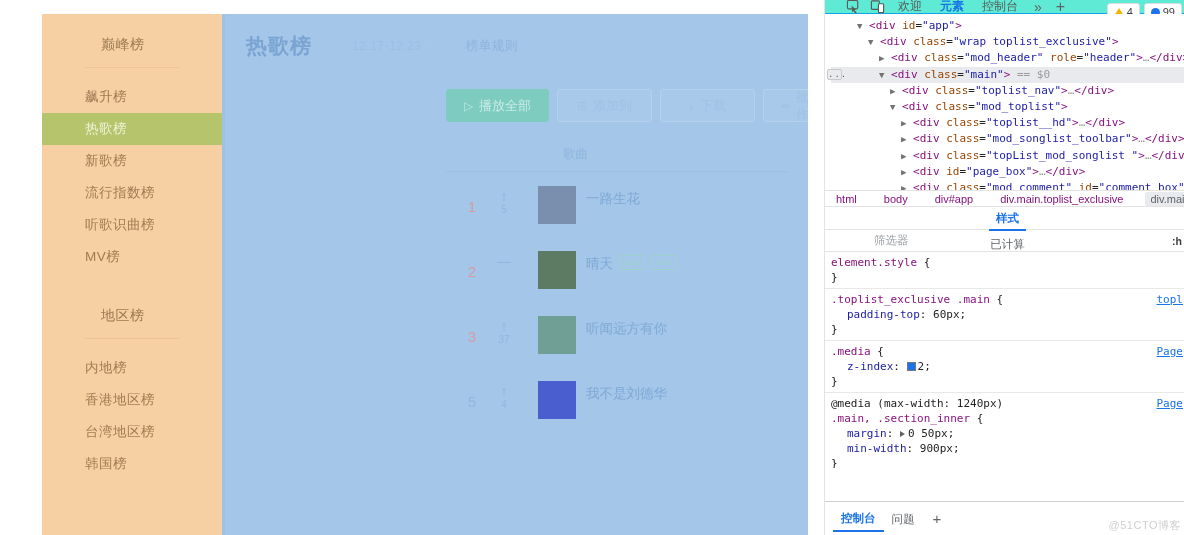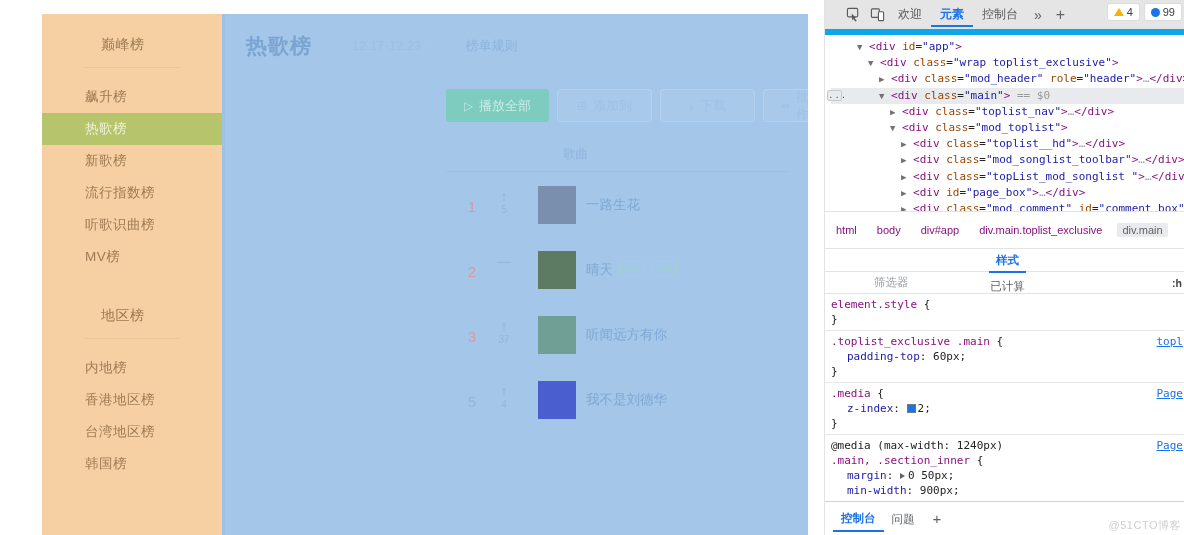--- a/index.html
+++ b/index.html
@@ -76,41 +76,41 @@
     font-size: 15px; color: #d79ba0;
   }
   .s-num.plain { color: #92b7de; }
   .s-trend { position: absolute; left: 48px; top: 14px; width: 20px; text-align: center; color: #8fb5dc; }
   .s-trend .ar { display:block; font-size: 14px; line-height: 16px; }
   .s-trend .n { display:block; font-size: 10px; line-height: 11px; color: #92b7de; }
   .s-cover {
     position: absolute; left: 92px; top: 12px; width: 38px; height: 38px;
     background: #8fb3d6; background-size: cover;
   }
-  .s-name { position: absolute; left: 140px; top: 22px; font-size: 13.5px; color: #7fa9d4; white-space: nowrap; }
+  .s-name { position: absolute; left: 140px; top: 16px; font-size: 13.5px; color: #7fa9d4; white-space: nowrap; }
   .s-tag {
     display: inline-block; margin-left: 7px; padding: 0 4px;
     font-size: 9.5px; line-height: 13px; border: 1px solid #9ed3cb;
     color: #9ed3cb; border-radius: 2px; vertical-align: 2px;
   }
   .s-time { position: absolute; left: 545px; top: 22px; font-size: 12.5px; color: #9cc0e4; }
 
   
   .devtools {
     position: absolute; left: 824px; top: 0; width: 360px; height: 535px;
     background: #ffffff; border-left: 1px solid #e3e3e3;
     font-family: "Liberation Sans", "DejaVu Sans", sans-serif;
   }
   .dt-scrollbar {
     position: absolute; left: 2px; top: 8px; width: 7px; height: 58px;
     background: #c4c4c4; border-radius: 4px;
   }
   .dt-topbar {
-    position: relative; height: 35px; border-bottom: 6px solid #0ea5e9;
-    display: flex; align-items: center; padding-left: 16px; background: #e5e5e5;
+    position: relative; height: 14px; border-bottom: 1px solid #0ea5e9;
+    display: flex; align-items: center; padding-left: 16px; background: #5eead4;
   }
   .dt-icon { width: 24px; height: 20px; display:flex; align-items:center; justify-content:center; color:#5a5a5a; }
   .dt-icon svg { display:block; }
   .dt-tab {
     font-size: 12px; color: #5a5a5a; padding: 0 9px; height: 25px;
     line-height: 25px; white-space: nowrap;
   }
   .dt-tab.active { color: #1a73e8; border-bottom: 2px solid #1a73e8; font-weight:600; }
   .dt-more { font-size: 14px; color: #5f6368; padding: 0 7px; }
   .dt-plus { font-size: 16px; color: #5f6368; padding: 0 7px; }
@@ -139,22 +139,22 @@
   .dl-sel { background: #e8eaed; }
   .dl-sel .dollar { color: #9a9a9a; }
   .ell {
     position: absolute; left: 2px; width: 15px; height: 11px;
     background: #e8eaed; border: 1px solid #c9c9c9; border-radius: 2px;
     font-size: 9px; line-height: 8px; text-align: center; color: #5a5a5a; letter-spacing:1px;
   }
 
   
   .crumbs {
-    height: 38px; border-top: 1px solid #e3e3e3; border-bottom:1px solid #e3e3e3;
-    display: flex; align-items: center; padding-left: 6px; gap: 10px; background: #fff;
+    height: 17px; border-top: 1px solid #e3e3e3; border-bottom:1px solid #e3e3e3;
+    display: flex; align-items: center; padding-left: 6px; gap: 17px; background: #fff;
   }
   .crumb { font-size: 11px; color: #881280; padding: 1px 5px; border-radius:2px;}
   .crumb.active { background: #e8eaed; color: #5f6368; }
 
   
   .style-tabs {
     height: 23px; display: flex; align-items: center; padding-left: 6px;
     border-bottom: 1px solid #e3e3e3; gap: 2px; flex-direction: column;
   }
   .stab { font-size: 11.5px; color: #5f6368; padding: 0 7px; line-height: 22px; white-space: nowrap;}

